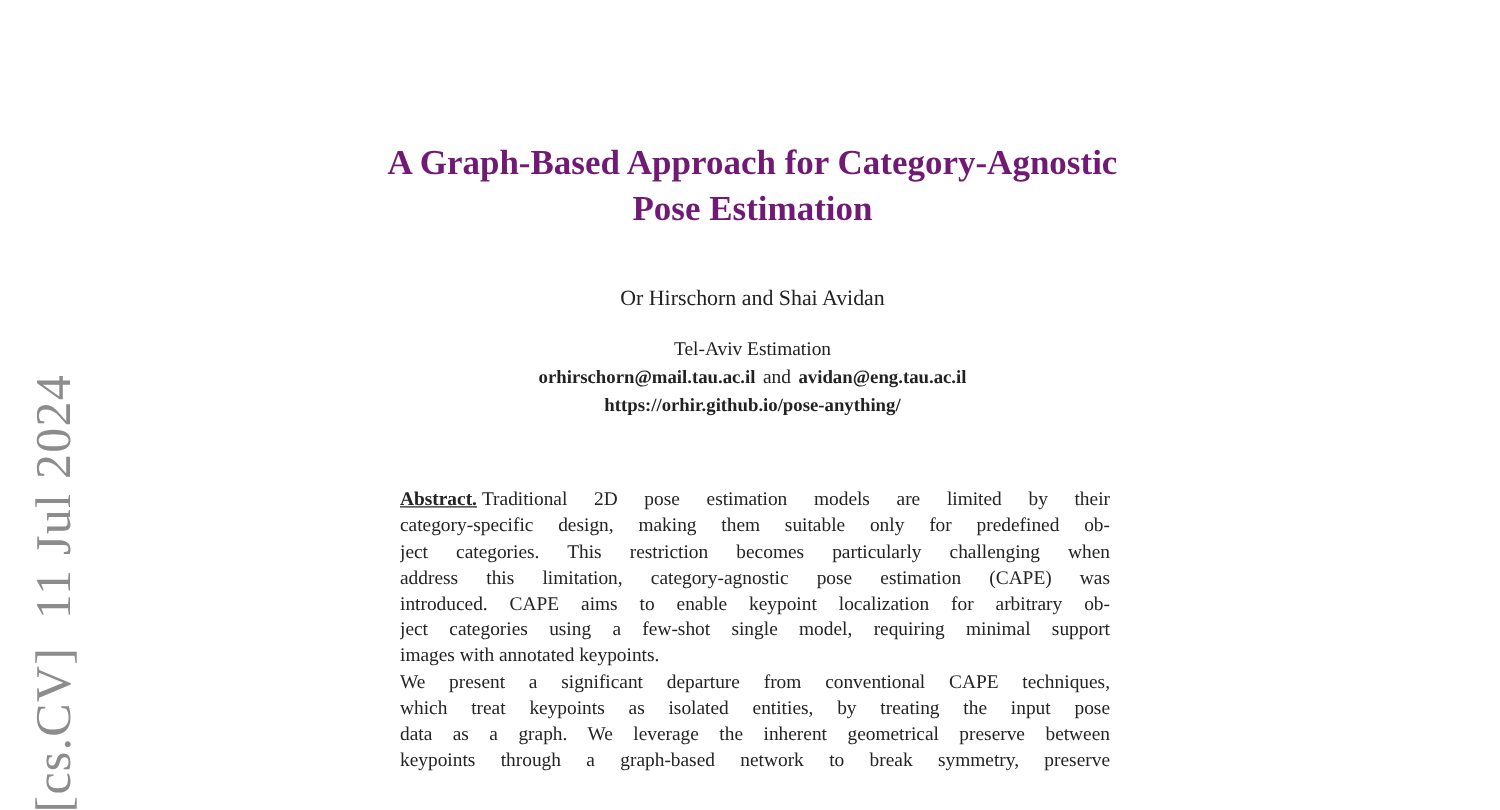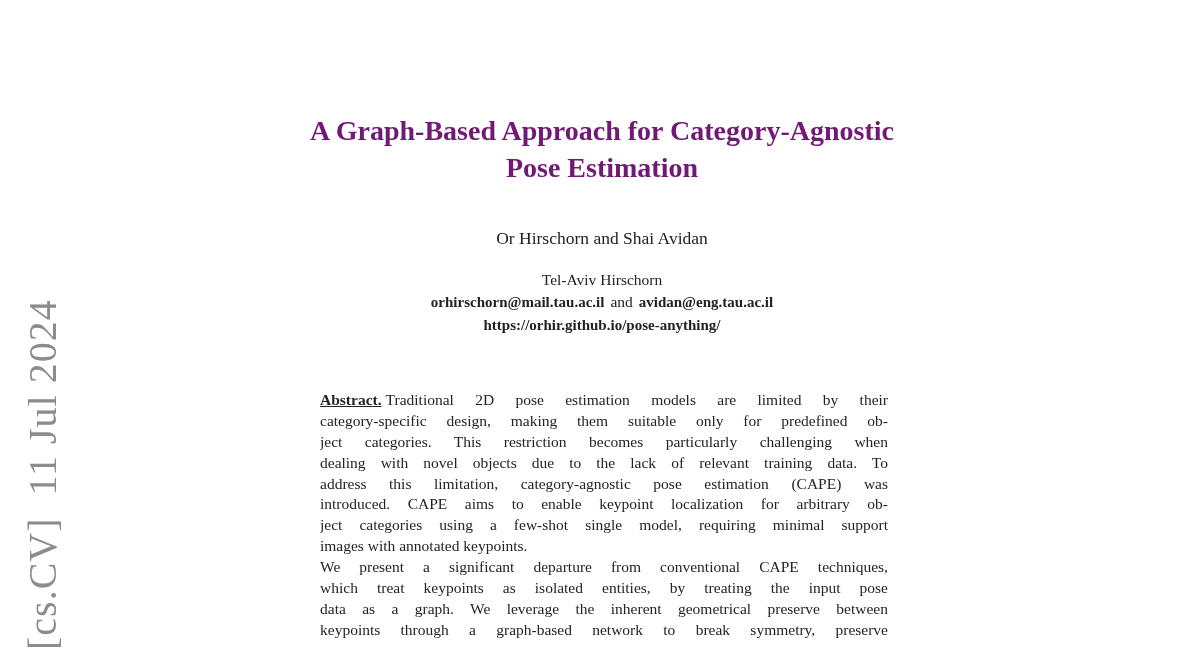--- a/index.html
+++ b/index.html
@@ -107,35 +107,34 @@
   <div class="arxiv-stamp">[cs.CV]  11 Jul 2024</div>
 
   <div class="front-col paper-title">
     <div>A Graph-Based Approach for Category-Agnostic</div>
     <div>Pose Estimation</div>
   </div>
 
   <div class="front-col authors-line">Or Hirschorn and Shai Avidan</div>
 
   <div class="front-col affil-block">
-    <div>Tel-Aviv Hirschorn</div>
+    <div>Tel-Aviv Estimation</div>
     <div>
       <span class="mono">orhirschorn@mail.tau.ac.il</span><span class="conj">and</span><span class="mono">avidan@eng.tau.ac.il</span>
     </div>
     <div>
       <a href="#" class="mono proj-url">https://orhir.github.io/pose-anything/</a>
     </div>
   </div>
 
   <div class="abstract-block">
     <div>
         <div class="abs-line just"><span class="abs-label">Abstract.</span>Traditional 2D pose estimation models are limited by their</div>
         <div class="abs-line just">category-specific design, making them suitable only for predefined ob-</div>
         <div class="abs-line just">ject categories. This restriction becomes particularly challenging when</div>
-        <div class="abs-line just">dealing with novel objects due to the lack of relevant training data. To</div>
         <div class="abs-line just">address this limitation, category-agnostic pose estimation (CAPE) was</div>
         <div class="abs-line just">introduced. CAPE aims to enable keypoint localization for arbitrary ob-</div>
         <div class="abs-line just">ject categories using a few-shot single model, requiring minimal support</div>
         <div class="abs-line">images with annotated keypoints.</div>
         <div class="abs-line just">We present a significant departure from conventional CAPE techniques,</div>
         <div class="abs-line just">which treat keypoints as isolated entities, by treating the input pose</div>
         <div class="abs-line just">data as a graph. We leverage the inherent geometrical preserve between</div>
         <div class="abs-line just">keypoints through a graph-based network to break symmetry, preserve</div>
       </div>
   </div>

